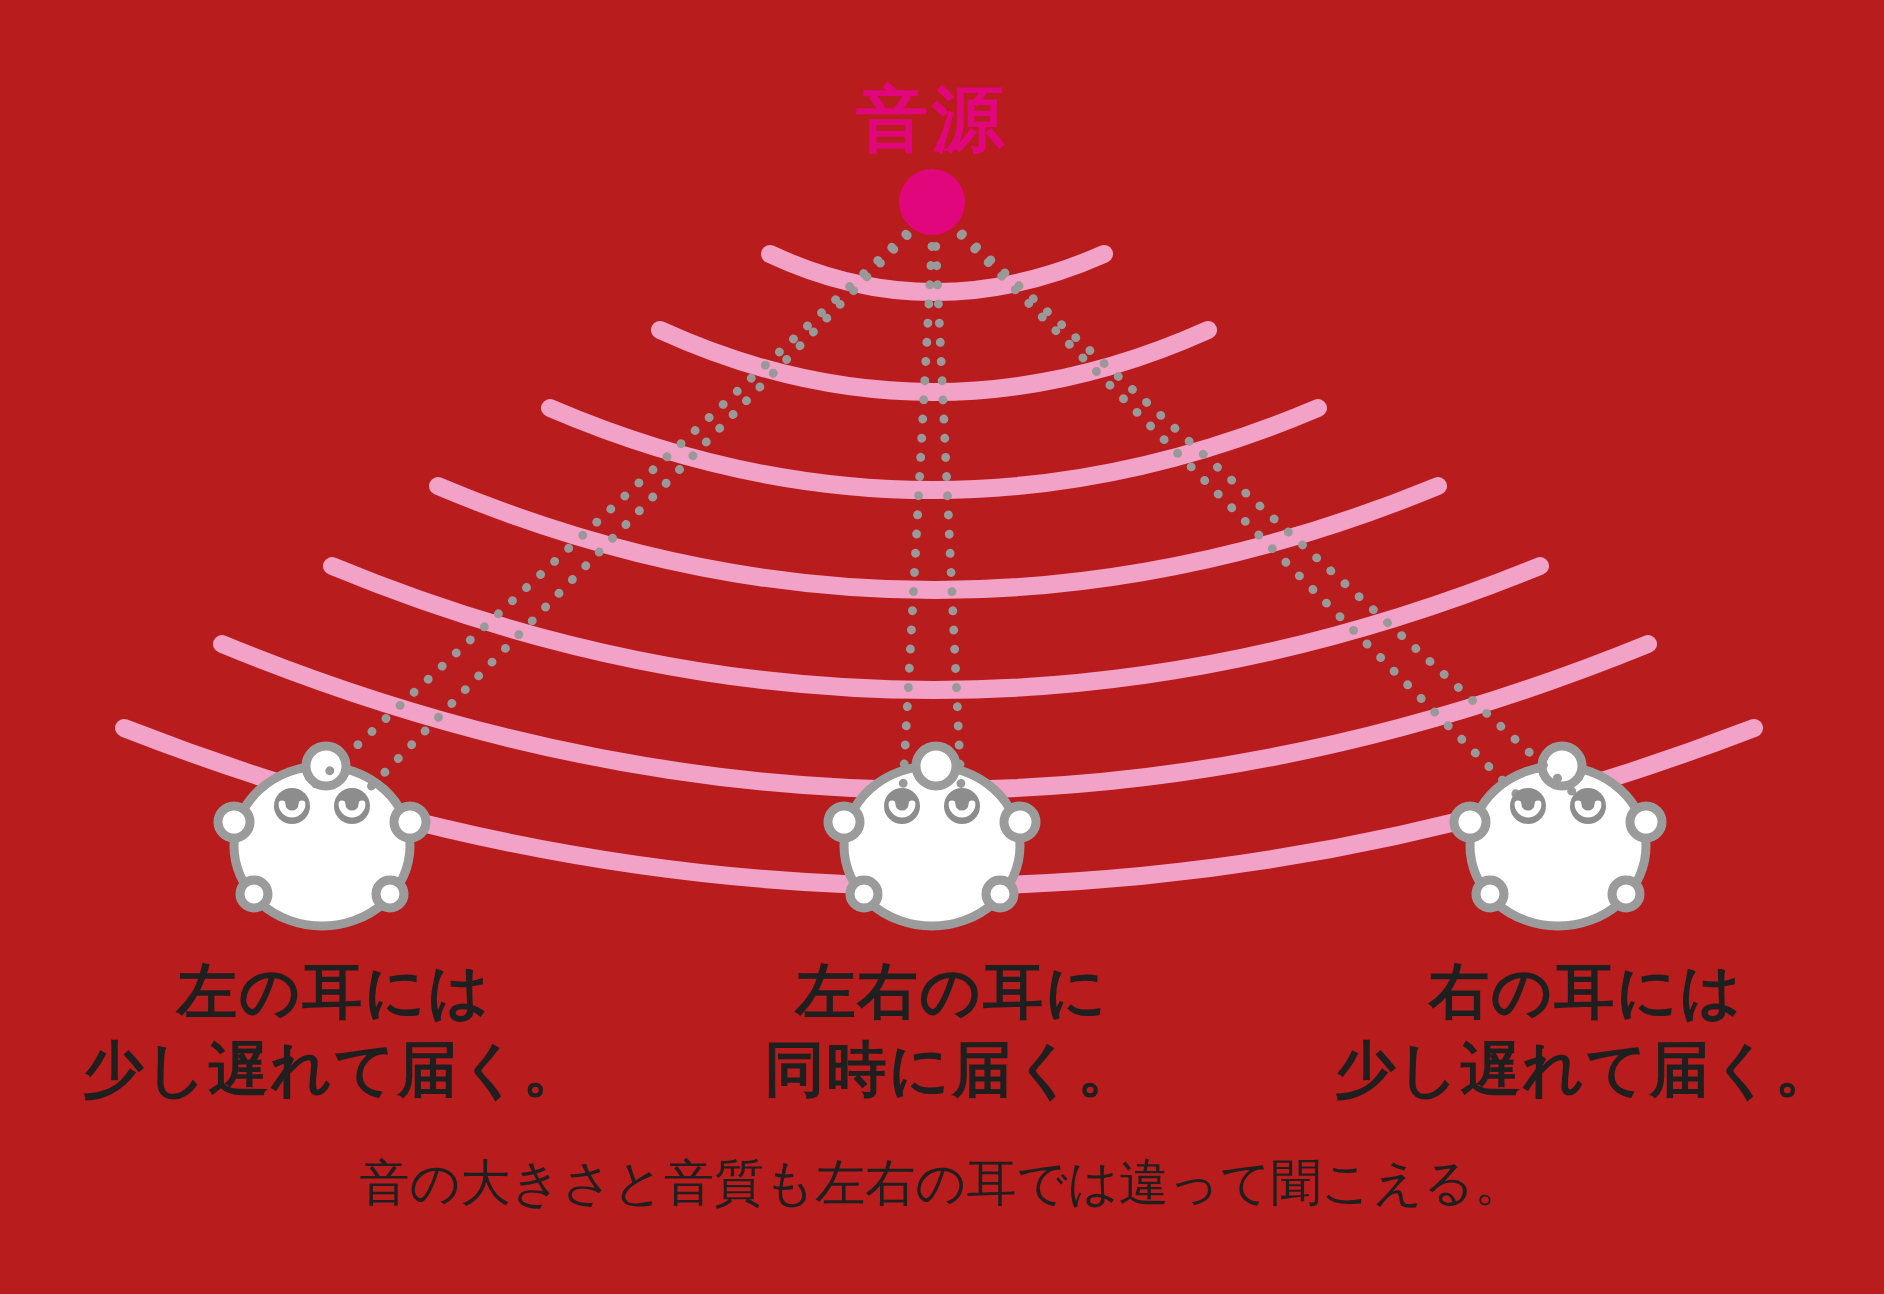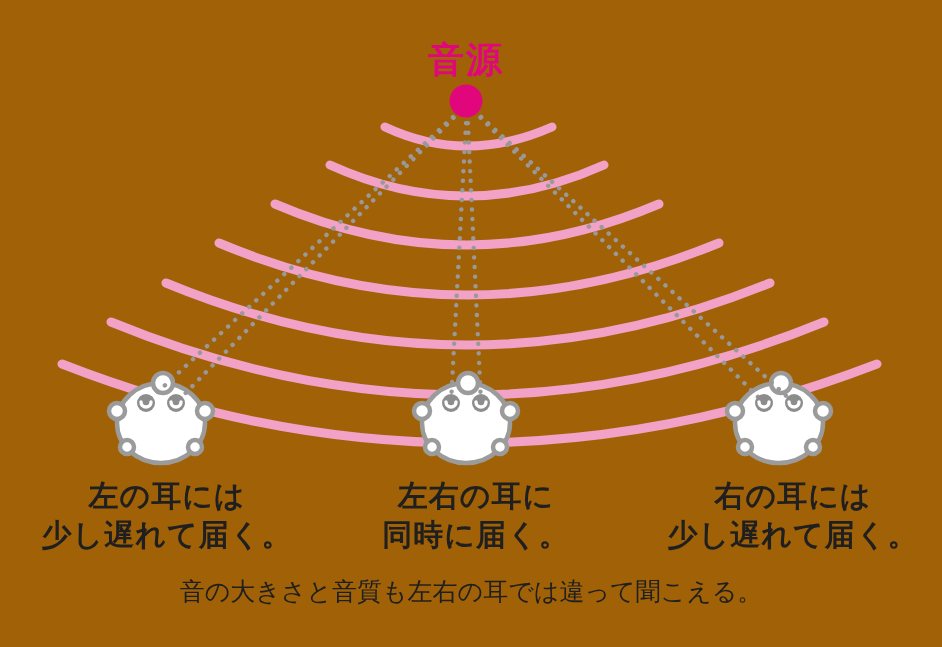--- a/index.html
+++ b/index.html
@@ -8,21 +8,21 @@
     background: #ffffff;
     width: 942px;
     height: 647px;
     overflow: hidden;
     font-family: "DejaVu Sans", "Liberation Sans", sans-serif;
   }
   .stage {
     position: relative;
     width: 942px;
     height: 647px;
-    background: #a16207;
+    background: #b91c1c;
   }
   svg { display: block; }
 
   .wave-arc {
     fill: none;
     stroke: #f1a2c6;
     stroke-width: 9;
     stroke-linecap: round;
   }
   .head-outline {

